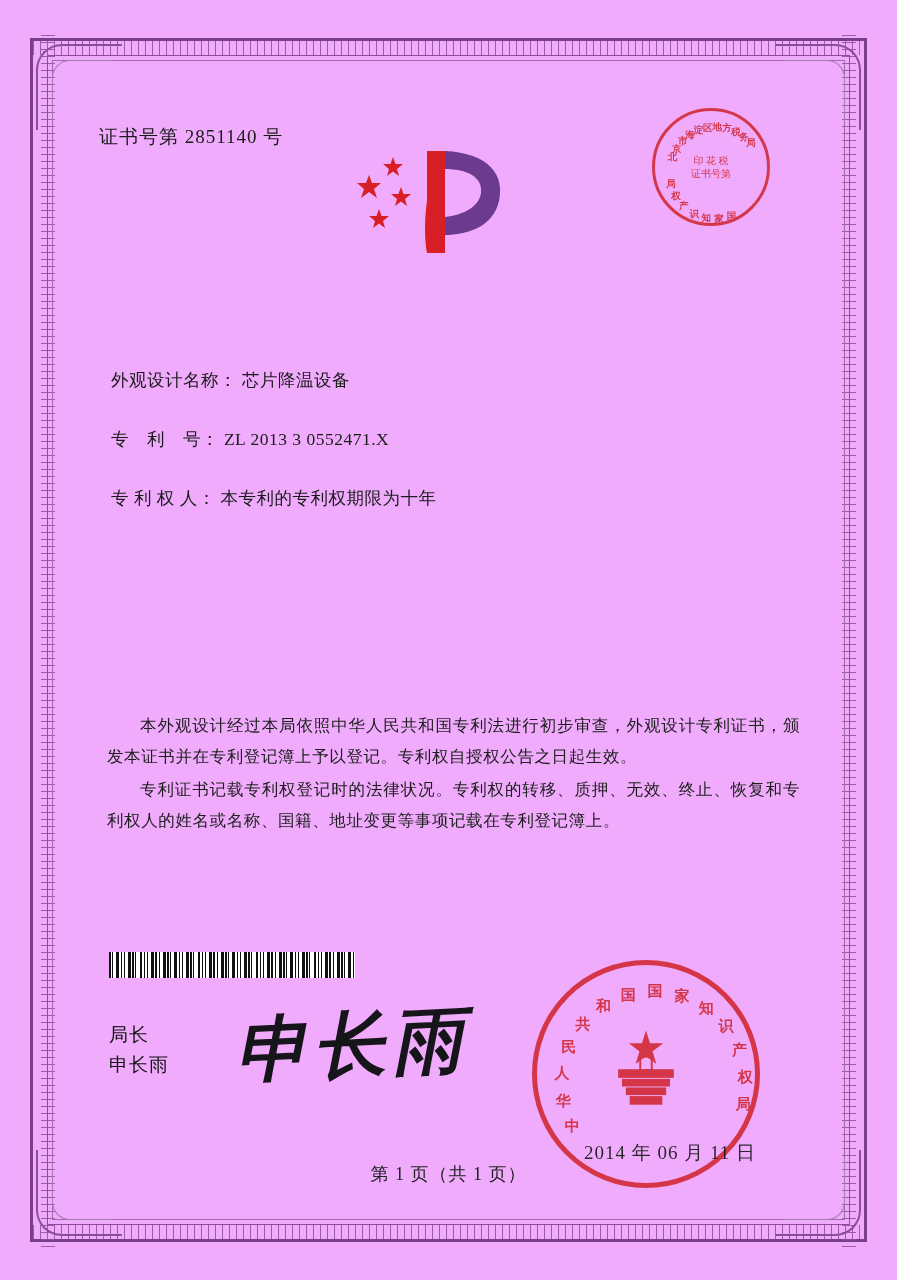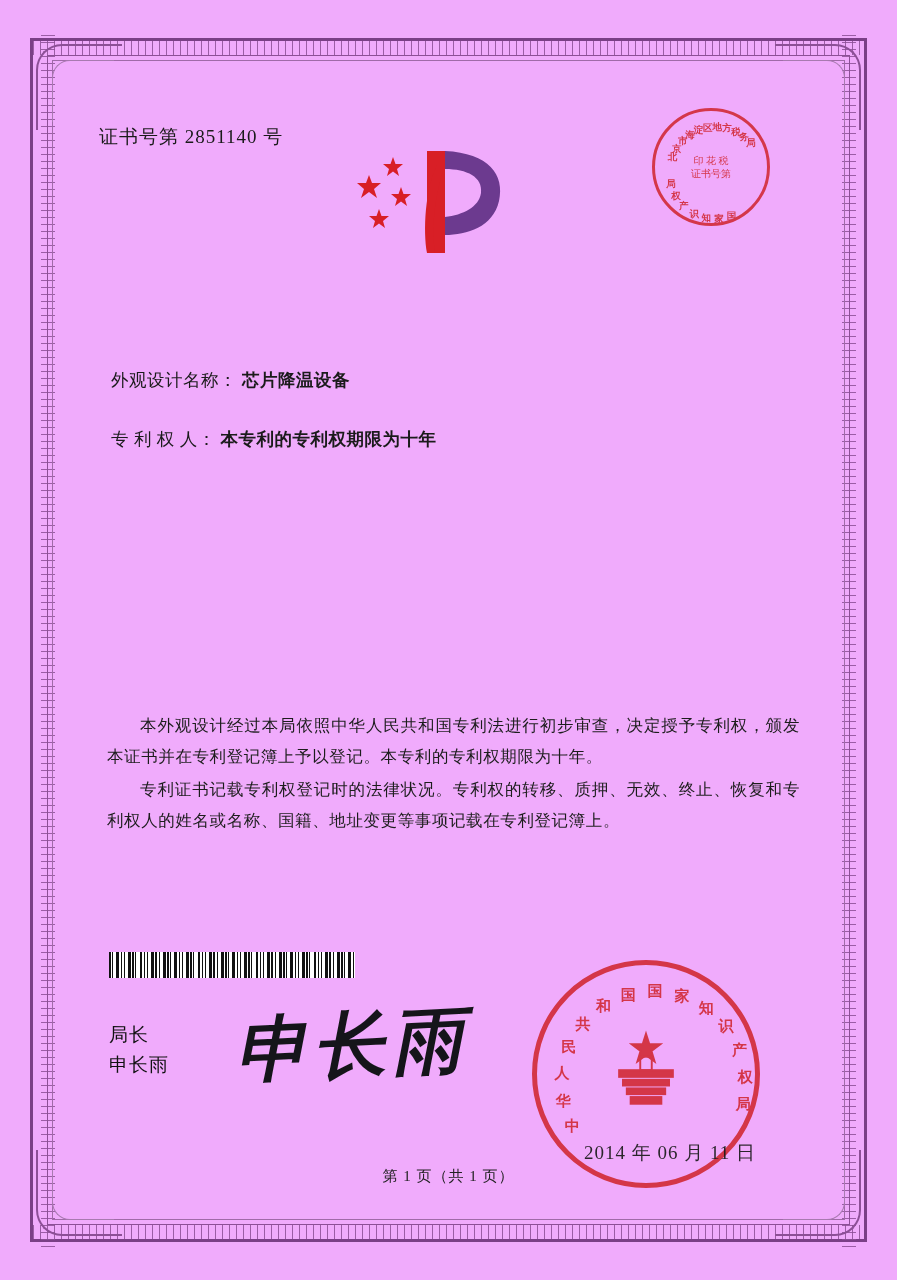--- a/index.html
+++ b/index.html
@@ -147,21 +147,21 @@
     right: 20px;
   }
   .field {
     font-size: 17.5px;
     color: #1b1b1b;
     margin-bottom: 35px;
     white-space: nowrap;
     letter-spacing: 0.5px;
   }
   .field .lbl { display: inline; }
-  .field .val { display: inline; font-weight: bold; }
+  .field .val { display: inline; }
 
   .paragraphs {
     position: absolute;
     left: 32px;
     right: 22px;
     top: 630px;
     font-size: 16.5px;
     line-height: 31px;
     color: #1d1d1d;
     text-align: justify;
@@ -285,21 +285,21 @@
     font-weight: normal;
     white-space: nowrap;
   }
 
   .footer {
     position: absolute;
     left: 0;
     right: 0;
     bottom: 14px;
     text-align: center;
-    font-size: 15px;
+    font-size: 18px;
     color: #222;
     letter-spacing: 1px;
   }
 </style>
 </head>
 <body>
 
 <div class="page">
 
   <div class="border-outer"></div>
@@ -363,27 +363,31 @@
       </div>
     </div>
 
 
     <div class="fields">
       <div class="field">
         <span class="lbl">外观设计名称：</span>
         <span class="val">芯片降温设备</span>
       </div>
       <div class="field">
+        <span class="lbl">专　利　号：</span>
+        <span class="val">ZL 2013 3 0552471.X</span>
+      </div>
+      <div class="field">
         <span class="lbl">专 利 权 人：</span>
         <span class="val">本专利的专利权期限为十年</span>
       </div>
     </div>
 
     <div class="paragraphs">
-      <p>本外观设计经过本局依照中华人民共和国专利法进行初步审查，决定授予专利权，颁发本证书并在专利登记簿上予以登记。本专利的专利权期限为十年。</p>
+      <p>本外观设计经过本局依照中华人民共和国专利法进行初步审查，外观设计专利证书，颁发本证书并在专利登记簿上予以登记。专利权自授权公告之日起生效。</p>
       <p>专利证书记载专利权登记时的法律状况。专利权的转移、质押、无效、终止、恢复和专利权人的姓名或名称、国籍、地址变更等事项记载在专利登记簿上。</p>
     </div>
 
     <div class="barcode"></div>
 
     <div class="signature-block">
       <div>局长</div>
       <div>申长雨</div>
     </div>
     <div class="handwriting">申长雨</div>

